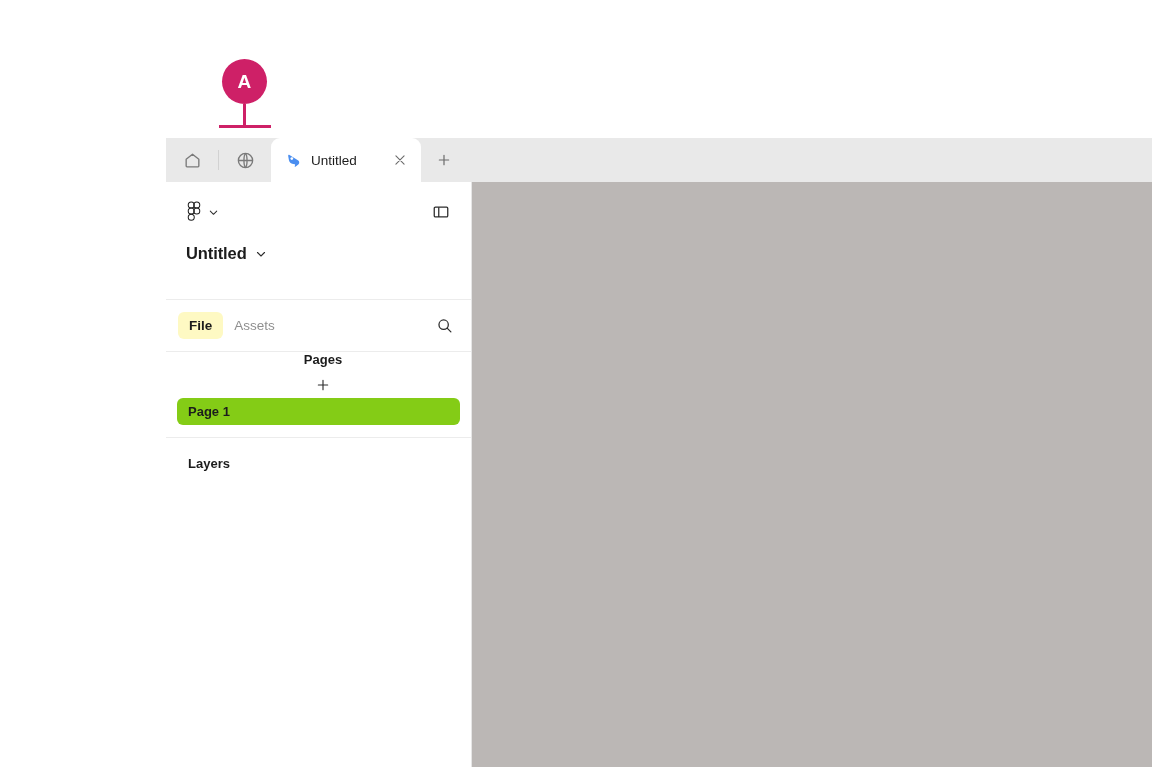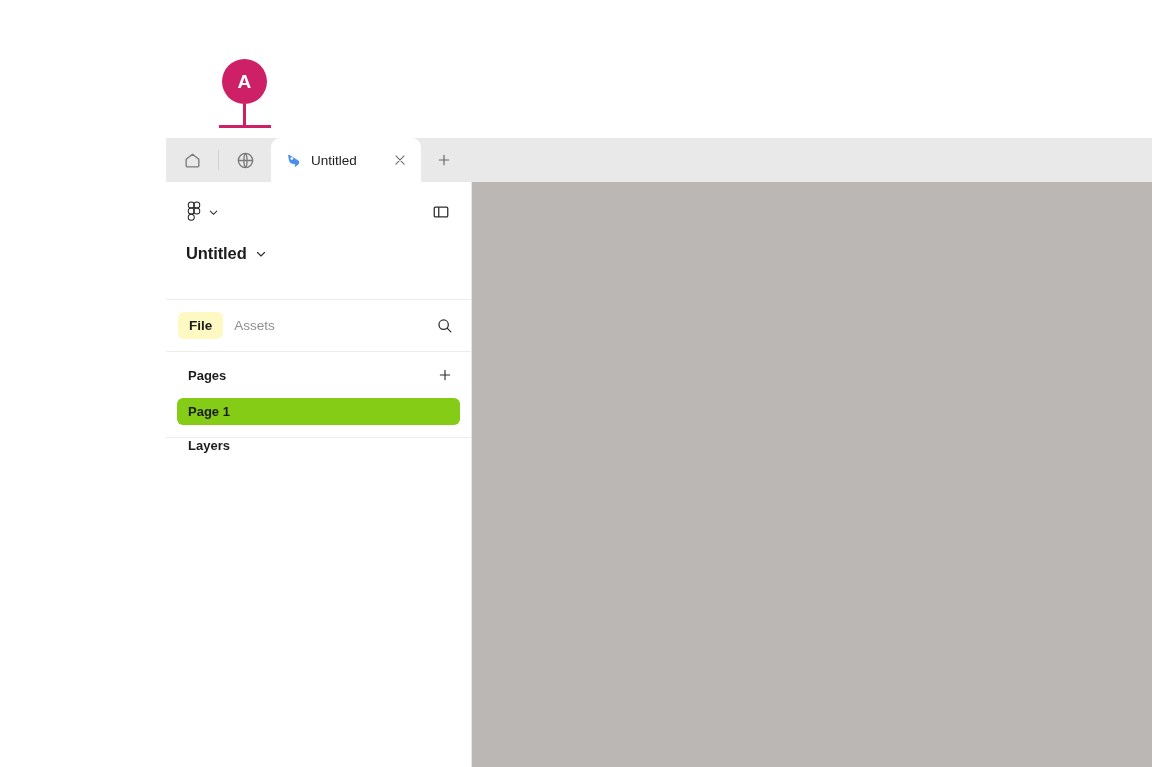--- a/index.html
+++ b/index.html
@@ -209,20 +209,21 @@
   .pages-section {
     border-bottom: 1px solid #ececec;
     padding-bottom: 12px;
   }
   .section-head {
     height: 46px;
     display: flex;
     align-items: center;
     padding: 0 13px 0 22px;
     box-sizing: border-box;
+    flex-direction: column;
   }
   .section-title {
     font-size: 13px;
     font-weight: 700;
     color: #1c1c1c;
     flex: 1;
   }
   .add-btn {
     width: 26px; height: 26px;
     display: flex; align-items: center; justify-content: center;
@@ -243,21 +244,21 @@
     font-size: 13px;
     font-weight: 700;
     color: #1c1c1c;
   }
 
   
   .layers-section { flex: 1; }
   .layers-head {
     height: 50px;
     display: flex;
-    align-items: flex-start;
+    align-items: center;
     padding: 0 22px 0 22px;
     box-sizing: border-box;
   }
   .layers-title {
     font-size: 13px;
     font-weight: 700;
     color: #1c1c1c;
   }
   svg { display: block; }
 </style>

